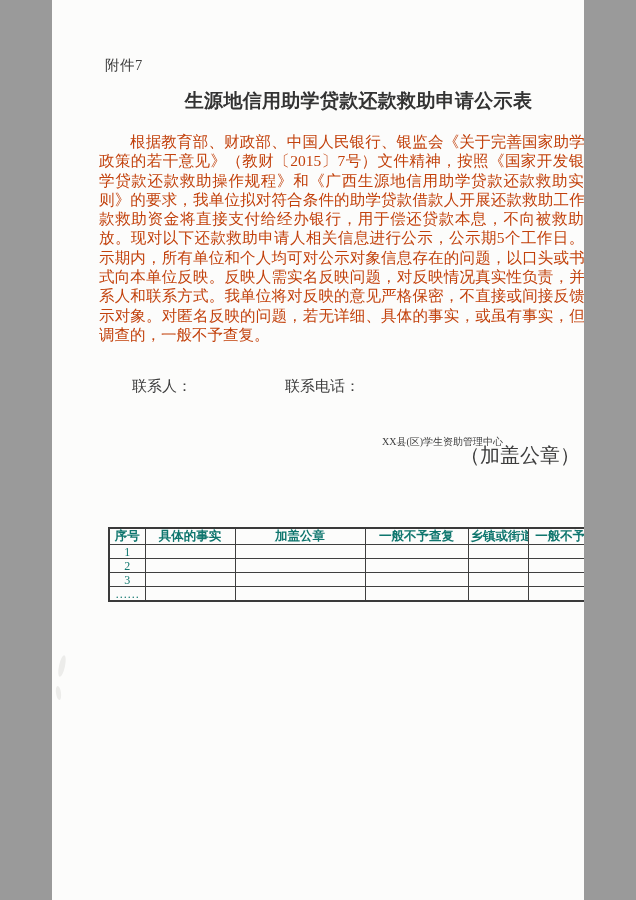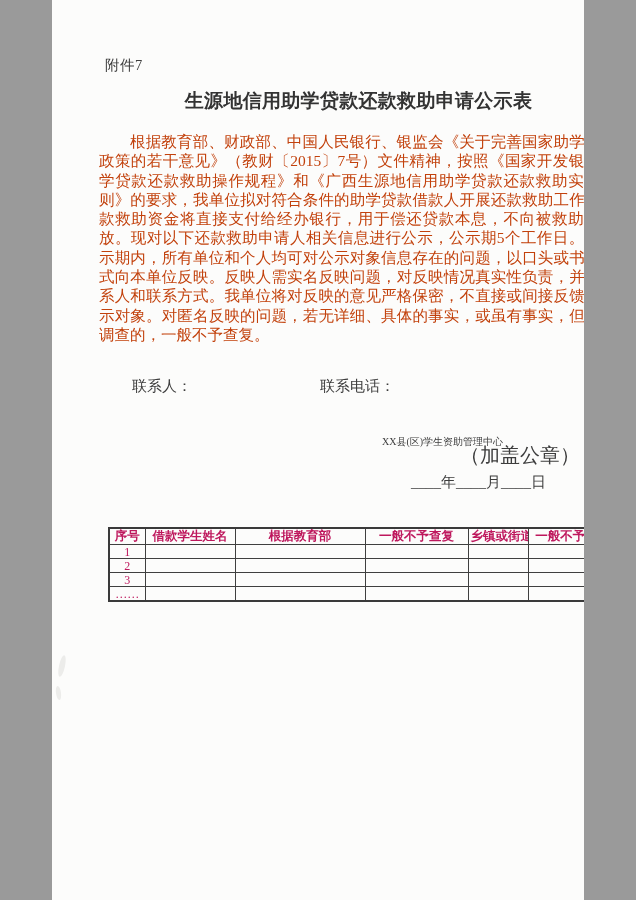--- a/index.html
+++ b/index.html
@@ -38,32 +38,32 @@
     width:517px;
     font-size:15.5px;
     line-height:19.3px;
     text-align:justify;
     text-justify:inter-ideograph;
     text-indent:2em;
     color:#c2410c;
   }
   .contact-row{position:absolute; left:0; top:377px; width:636px; font-size:15px;}
   .contact-person{position:absolute; left:80px; top:0;text-align:center;}
-  .contact-phone{position:absolute; left:233px; top:0;margin-left:35px;}
+  .contact-phone{position:absolute; left:233px; top:0;}
   .sig-org{position:absolute; left:330px; top:435px; font-size:10px;}
   .sig-seal{position:absolute; left:408px; top:442px; font-size:20px;}
   .sig-date{position:absolute; left:359px; top:473px; font-size:15px;}
   .notice-table{
     position:absolute;
     left:56px; top:527px;
     border-collapse:collapse;
     table-layout:fixed;
     width:509px;
     font-size:12px;
-    color:#be185d;
+    color:#0f766e;
   }
   .notice-table th, .notice-table td{
     border:1px solid #3f3f3f;
     padding:0 2px;
     text-align:center;
     vertical-align:middle;
     overflow:hidden;
     white-space:nowrap;
   }
   .notice-table{border:2px solid #3a3a3a;}
@@ -96,36 +96,35 @@
 
   <div class="body-paragraph">根据教育部、财政部、中国人民银行、银监会《关于完善国家助学贷款政策的若干意见》（教财〔2015〕7号）文件精神，按照《国家开发银行助学贷款还款救助操作规程》和《广西生源地信用助学贷款还款救助实施细则》的要求，我单位拟对符合条件的助学贷款借款人开展还款救助工作，还款救助资金将直接支付给经办银行，用于偿还贷款本息，不向被救助人发放。现对以下还款救助申请人相关信息进行公示，公示期5个工作日。在公示期内，所有单位和个人均可对公示对象信息存在的问题，以口头或书面形式向本单位反映。反映人需实名反映问题，对反映情况真实性负责，并留联系人和联系方式。我单位将对反映的意见严格保密，不直接或间接反馈给公示对象。对匿名反映的问题，若无详细、具体的事实，或虽有事实，但无法调查的，一般不予查复。</div>
 
   <div class="contact-row">
     <span class="contact-person">联系人：</span>
     <span class="contact-phone">联系电话：</span>
   </div>
 
   <div class="sig-org">XX县(区)学生资助管理中心</div>
   <div class="sig-seal">（加盖公章）</div>
-  <div class="sig-date">____年____月____日</div>
 
   <table class="notice-table">
     <colgroup>
         <col style="width: 36px;">
         <col style="width: 90px;">
         <col style="width: 130px;">
         <col style="width: 103px;">
         <col style="width: 60px;">
         <col style="width: 90px;">
       </colgroup>
     <thead>
         <tr>
           <th>序号</th>
-          <th>借款学生姓名</th>
-          <th>根据教育部</th>
+          <th>具体的事实</th>
+          <th>加盖公章</th>
           <th>一般不予查复</th>
           <th>乡镇或街道</th>
           <th>一般不予查复</th>
         </tr>
       </thead>
     <tbody>
         <tr>
           <td>1</td>
           <td></td>
           <td></td>

